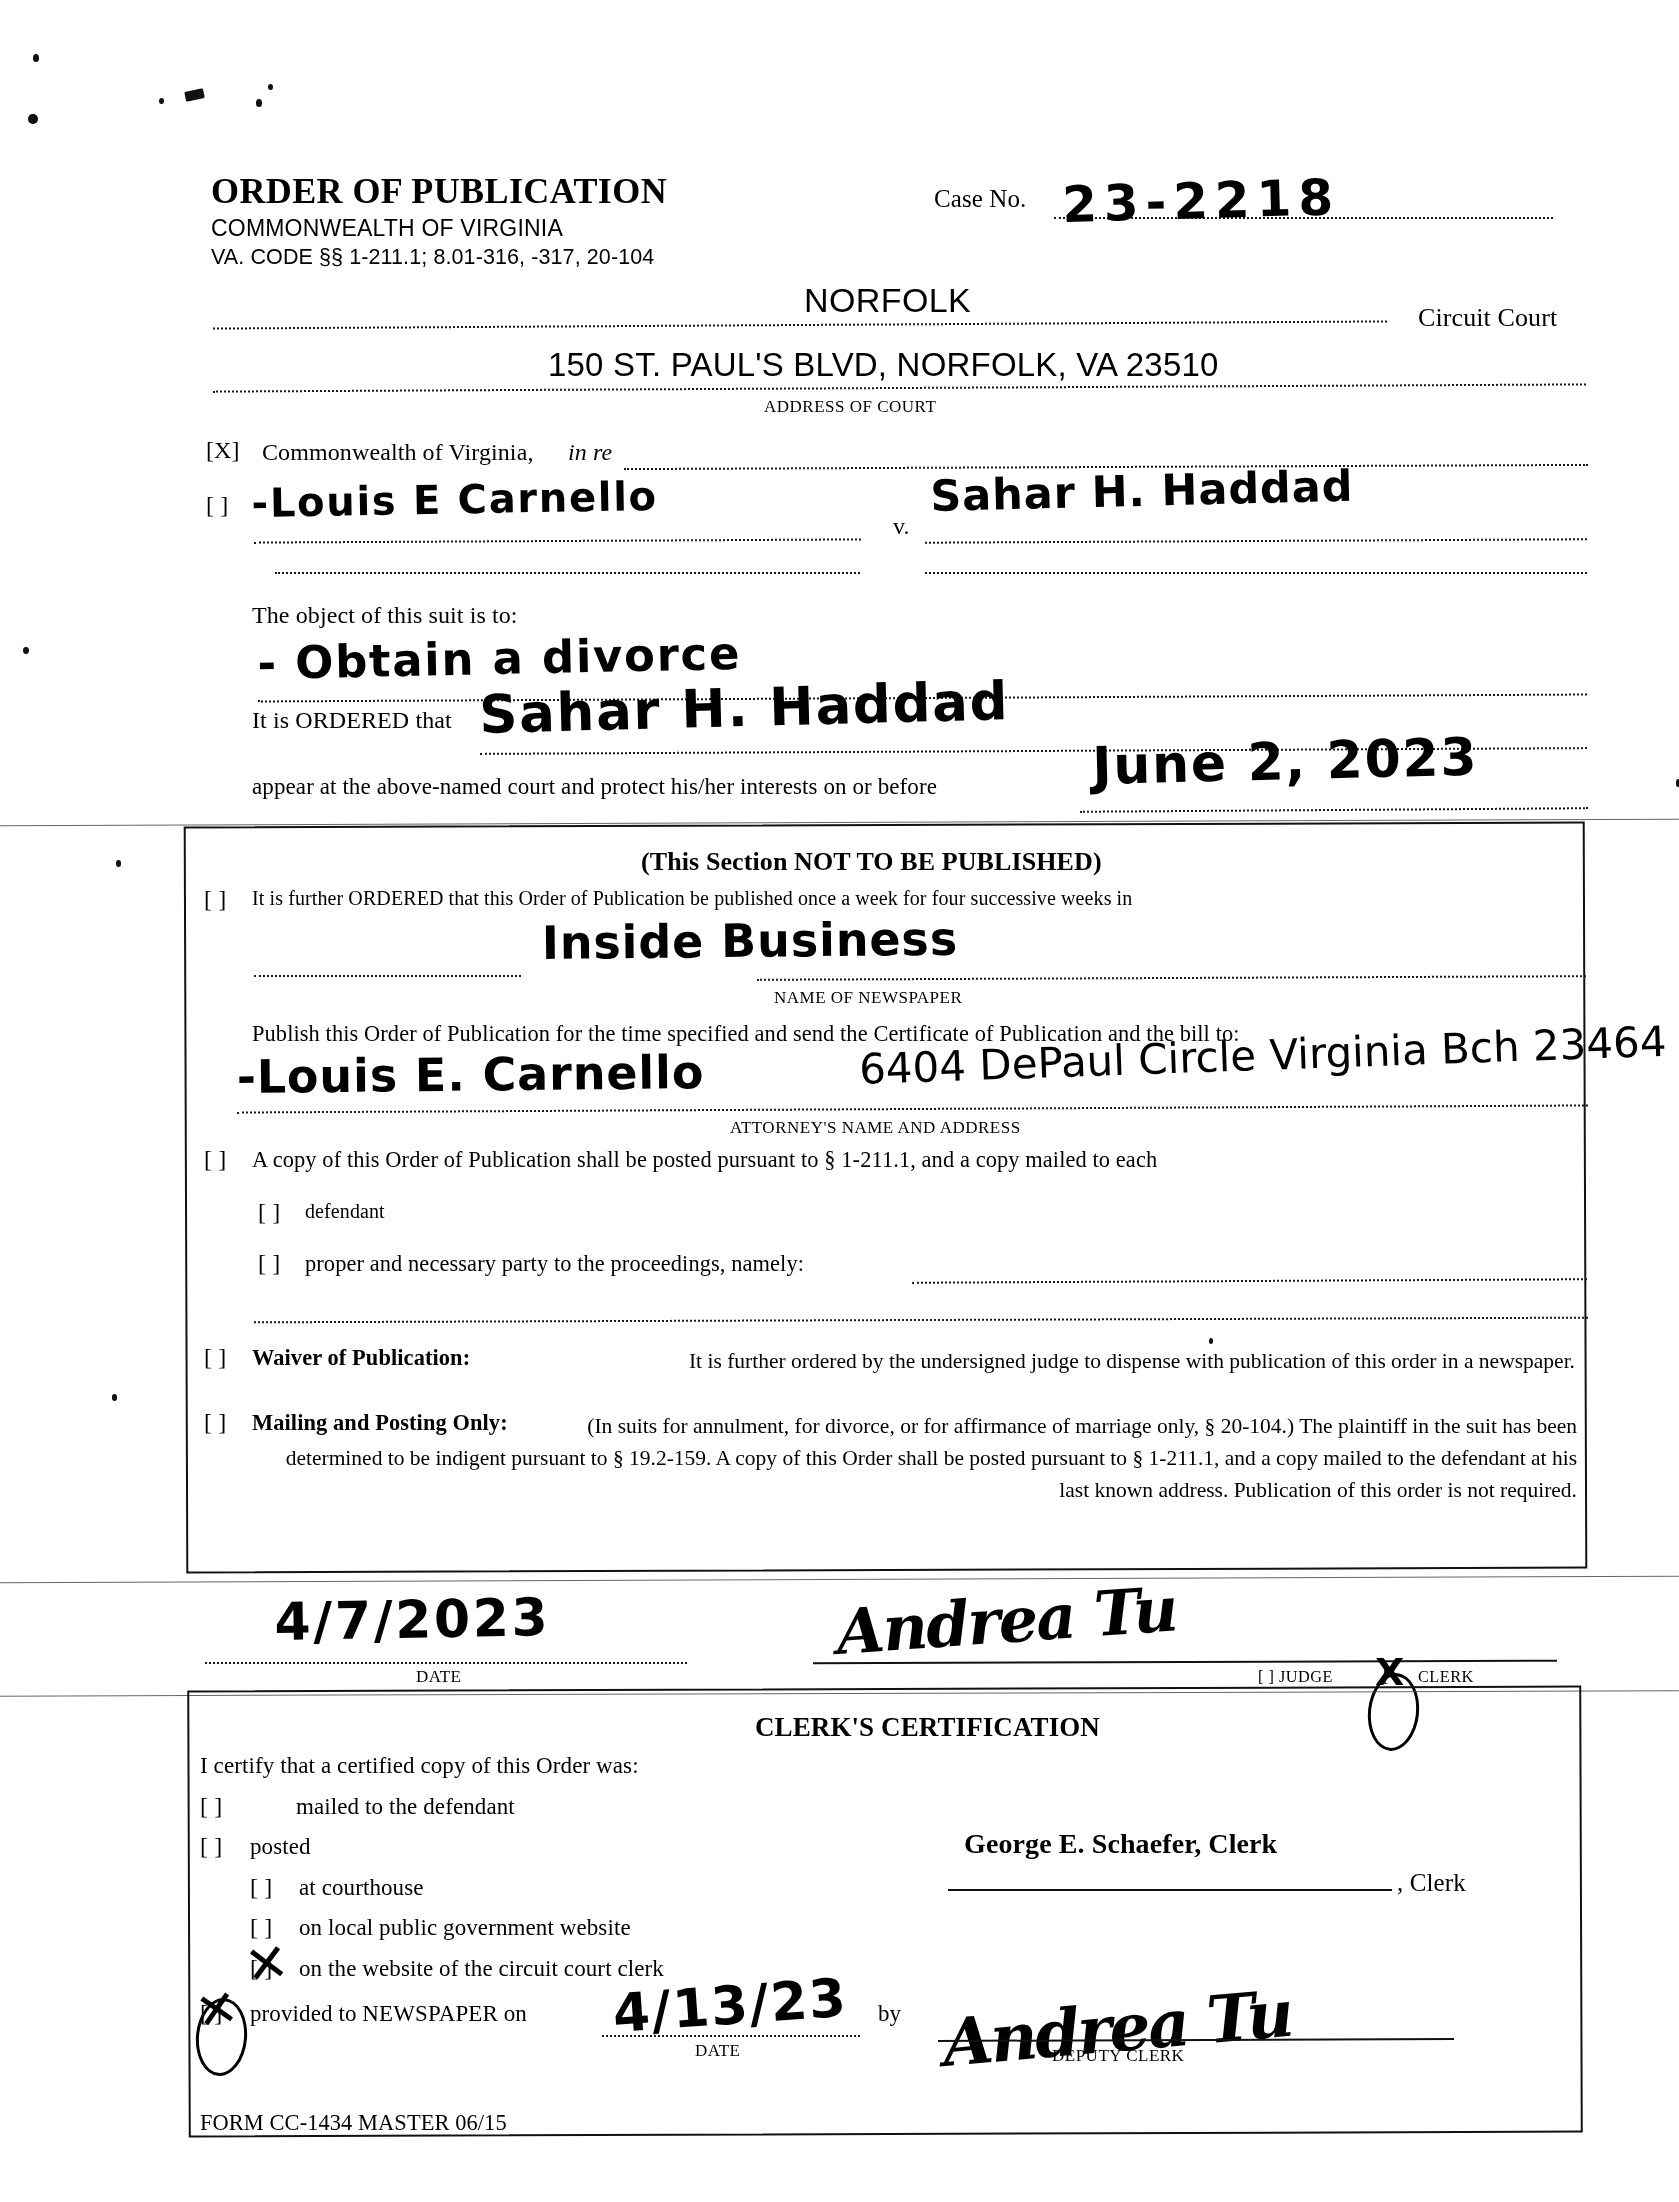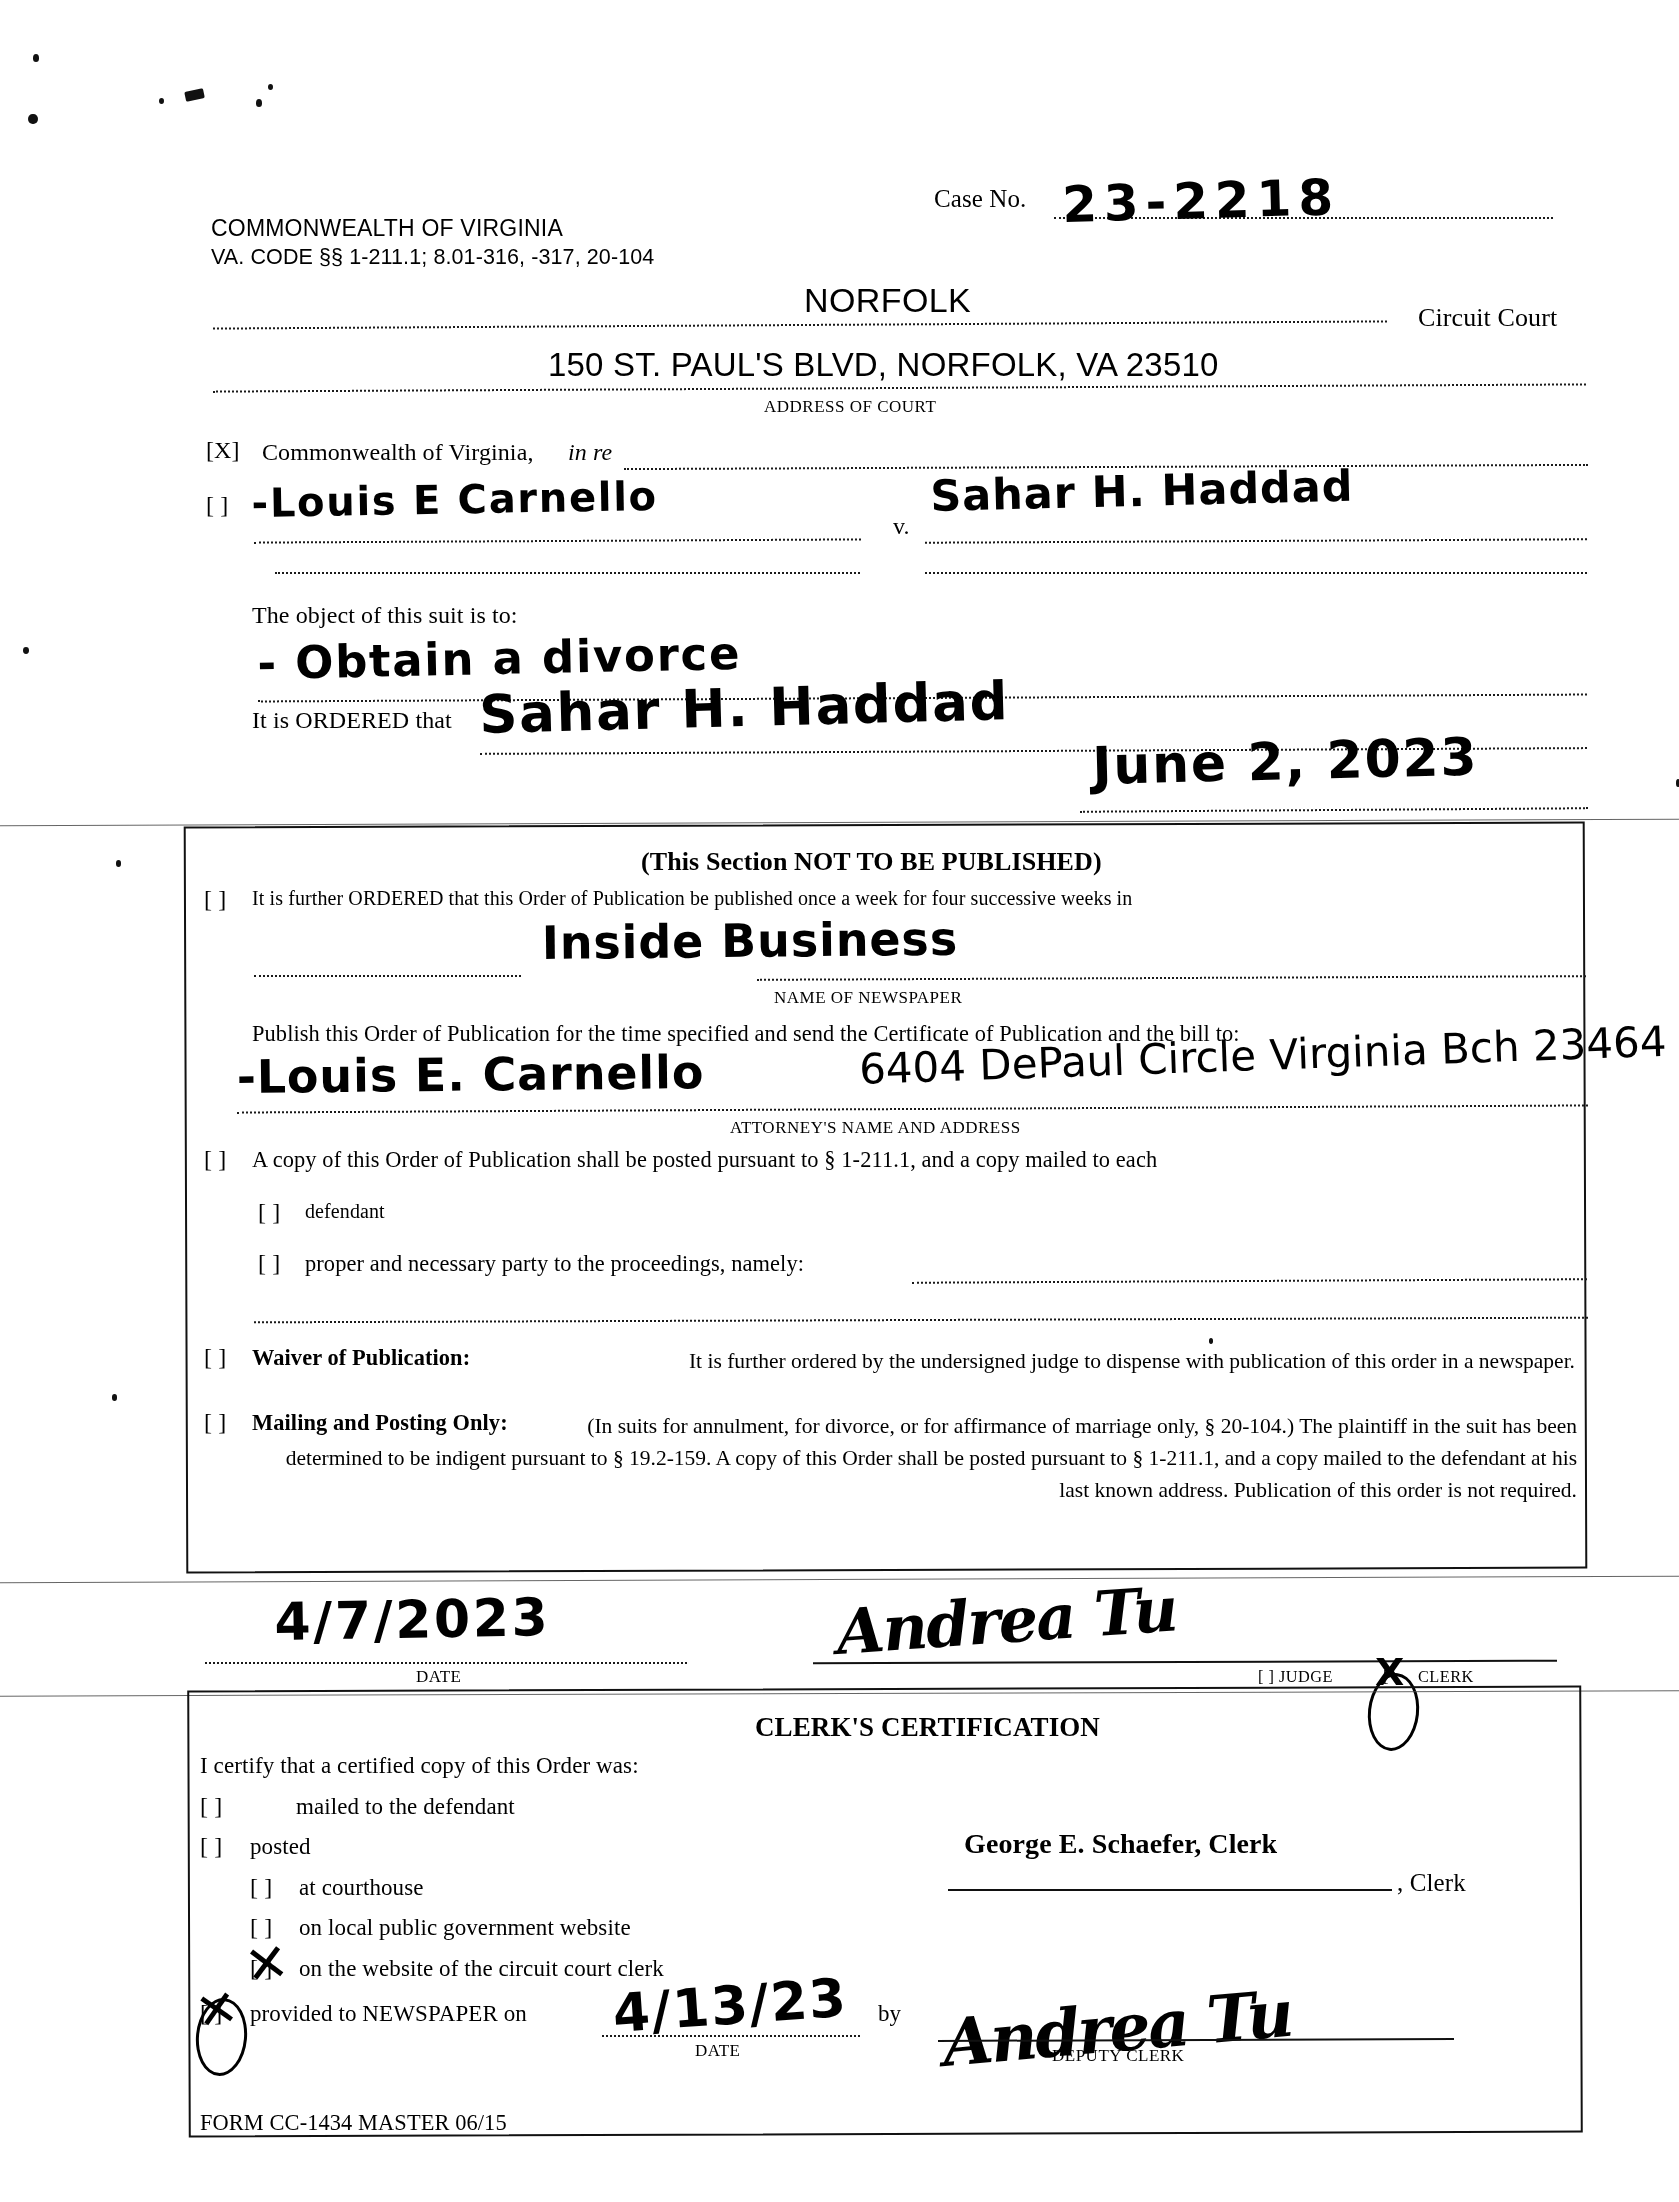--- a/index.html
+++ b/index.html
@@ -120,20 +120,21 @@
   <div class="speck" style="left:159px;top:98px;width:5.2px;height:6px;"></div>
   <div class="speck" style="left:185px;top:90px;width:19px;height:9.5px;border-radius:1.7px;transform:rotate(-12deg);"></div>
   <div class="speck" style="left:256px;top:99px;width:6px;height:7.7px;"></div>
   <div class="speck" style="left:268px;top:84px;width:5.2px;height:6px;"></div>
   <div class="speck" style="left:23px;top:647px;width:6px;height:6.9px;"></div>
   <div class="speck" style="left:1676px;top:779px;width:4.3px;height:7.7px;"></div>
   <div class="speck" style="left:116px;top:860px;width:5.2px;height:6.9px;"></div>
   <div class="speck" style="left:112px;top:1394px;width:5.2px;height:6.9px;"></div>
   <div class="speck" style="left:1209px;top:1338px;width:4.3px;height:6px;"></div>
 
+  <div class="t serif b" style="left:211px;top:170px;font-size:36px;letter-spacing:0.4px;">ORDER OF PUBLICATION</div>
   <div class="t sans" style="left:211px;top:215px;font-size:23px;letter-spacing:0.2px;">COMMONWEALTH OF VIRGINIA</div>
   <div class="t sans" style="left:211px;top:245px;font-size:21.5px;">VA. CODE §§ 1-211.1; 8.01-316, -317, 20-104</div>
 
   <div class="t serif" style="left:934px;top:185px;font-size:25px;">Case No.</div>
   <div class="dots" style="left:1054px;top:217px;width:499px;"></div>
   <div class="hw" style="left:1063px;top:176px;font-size:50px;transform:rotate(-1.6deg);letter-spacing:6.9px;">23-2218</div>
 
   <div class="dots" style="left:213px;top:324px;width:1174px;transform:rotate(-0.35deg);"></div>
   <div class="t sans" style="left:804px;top:281px;font-size:34px;letter-spacing:0.4px;">NORFOLK</div>
   <div class="t serif" style="left:1418px;top:303px;font-size:26px;">Circuit Court</div>
@@ -159,20 +160,21 @@
   <div class="dots" style="left:925px;top:572px;width:662px;"></div>
 
   <div class="t serif" style="left:252px;top:602px;font-size:24px;">The object of this suit is to:</div>
   <div class="hw" style="left:258px;top:637px;font-size:45px;letter-spacing:1.7px;transform:rotate(-1.2deg);">- Obtain a divorce</div>
   <div class="dots" style="left:258px;top:697px;width:1329px;transform:rotate(-0.3deg);"></div>
 
   <div class="t serif" style="left:252px;top:707px;font-size:24px;">It is ORDERED that</div>
   <div class="hw" style="left:480px;top:684px;font-size:53px;letter-spacing:1.7px;transform:rotate(-1.5deg);">Sahar H. Haddad</div>
   <div class="dots" style="left:480px;top:750px;width:1107px;transform:rotate(-0.3deg);"></div>
 
+  <div class="t serif" style="left:252px;top:774px;font-size:23px;">appear at the above-named court and protect his/her interests on or before</div>
   <div class="hw" style="left:1093px;top:736px;font-size:52px;letter-spacing:1.7px;transform:rotate(-1.4deg);">June 2, 2023</div>
   <div class="dots" style="left:1080px;top:809px;width:508px;transform:rotate(-0.4deg);"></div>
 
   <div class="thinrule" style="left:0px;top:822px;width:1679px;transform:rotate(-0.22deg);"></div>
   <div class="box" style="left:185px;top:824px;width:1401px;height:747px;transform:rotate(-0.2deg);"></div>
 
   <div class="t serif b" style="left:641px;top:847px;font-size:26px;">(This Section NOT TO BE PUBLISHED)</div>
 
   <div class="t serif" style="left:204px;top:886px;font-size:24px;">[ ]</div>
   <div class="t serif" style="left:252px;top:887px;font-size:20px;">It is further ORDERED that this Order of Publication be published once a week for four successive weeks in</div>

